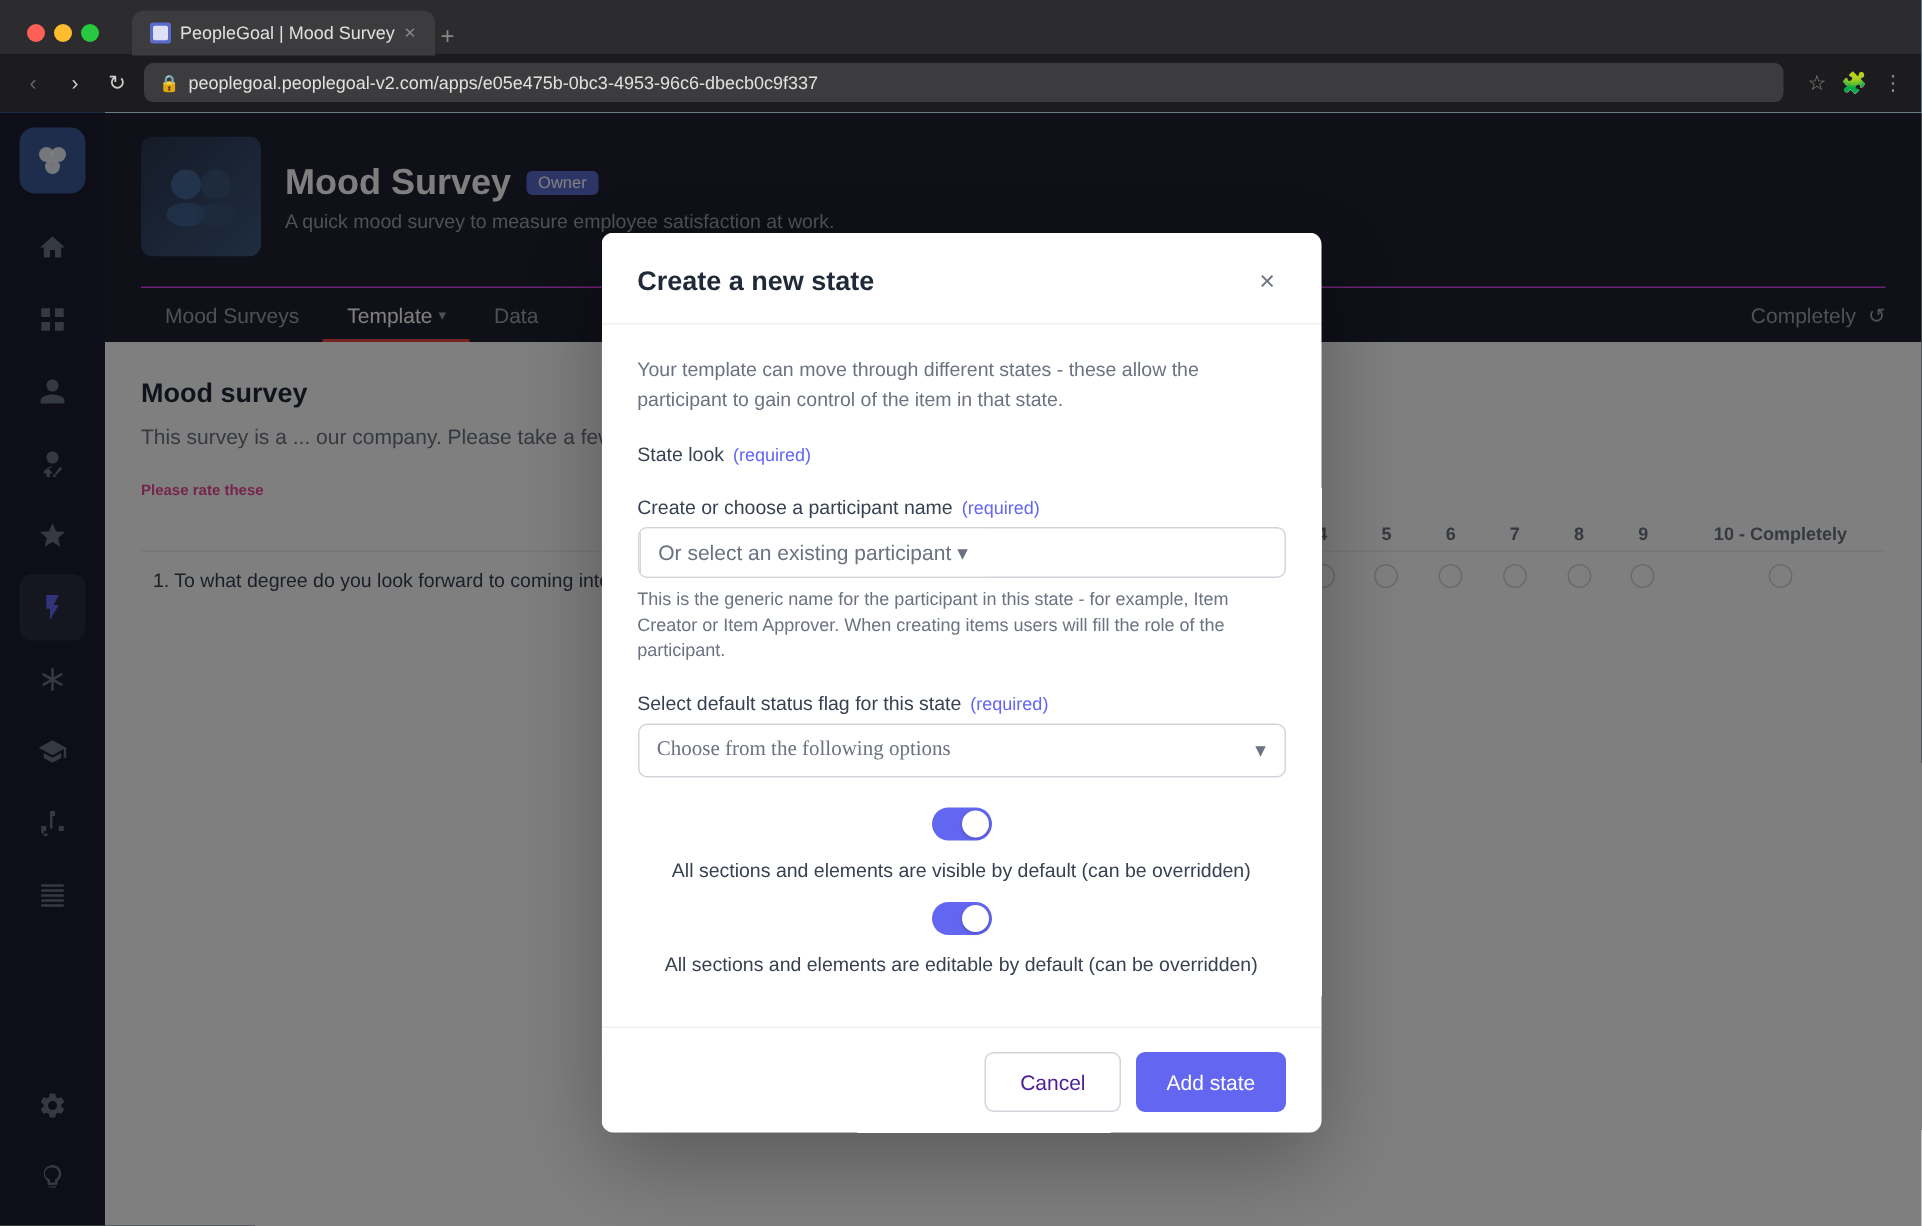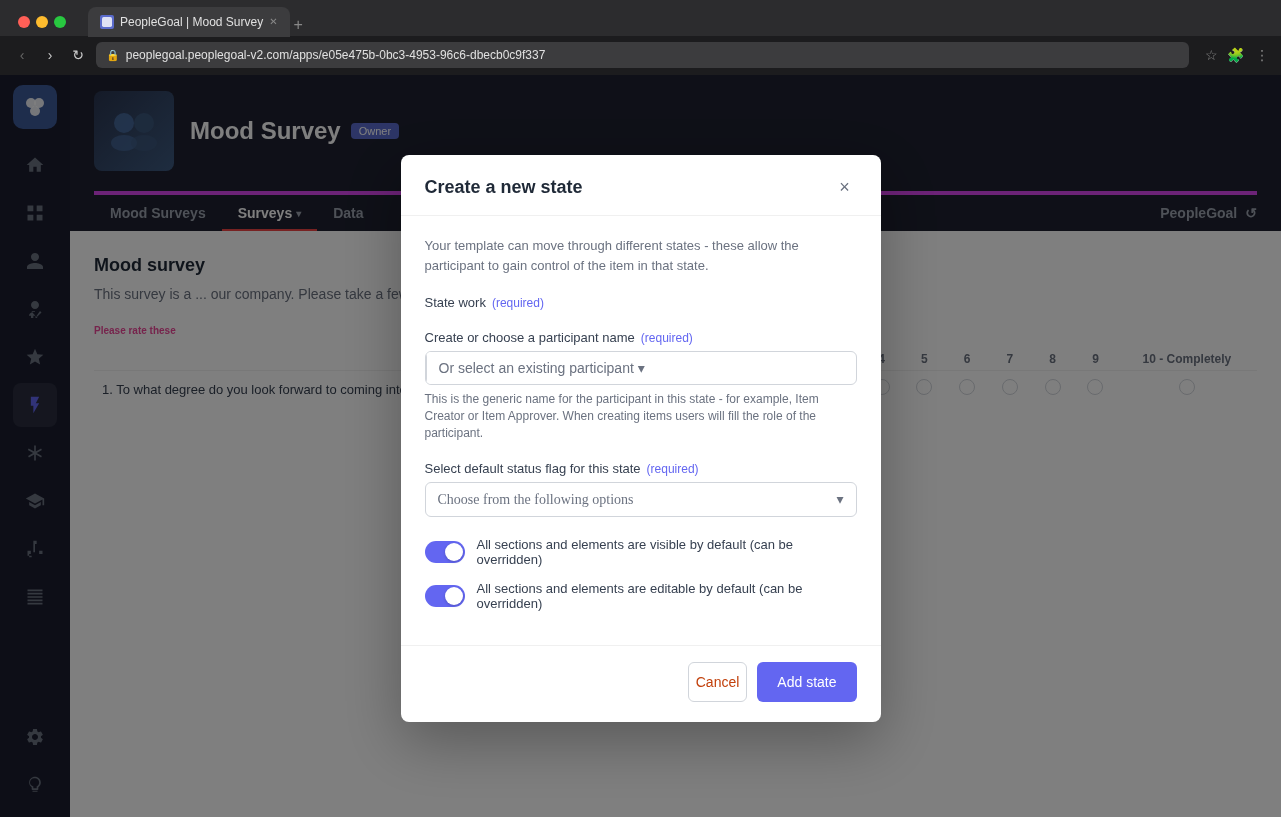--- a/index.html
+++ b/index.html
@@ -42,21 +42,21 @@
     .main { flex: 1; display: flex; flex-direction: column; background: #f0f2f5; overflow: hidden; }
 
     
     .app-header { background: #1e2130; padding: 16px 24px 0; display: flex; flex-direction: column; }
     .app-header-top { display: flex; align-items: center; gap: 16px; margin-bottom: 12px; }
     .app-title-area { display: flex; flex-direction: column; }
     .app-title-row { display: flex; align-items: center; gap: 10px; }
     .app-title { color: white; font-size: 24px; font-weight: 600; }
     .owner-badge { background: #5a6bcc; color: white; font-size: 11px; padding: 2px 8px; border-radius: 4px; }
     .app-subtitle { color: #9ca3af; font-size: 13px; margin-top: 4px; }
-    .app-nav { display: flex; gap: 0; border-top: 4px solid #d946ef; margin-top: 8px; font-weight: bold; }
+    .app-nav { display: flex; gap: 0; border-top: 1px solid #d946ef; margin-top: 8px; }
     .app-nav-item { color: #9ca3af; font-size: 14px; padding: 10px 16px; cursor: pointer; position: relative; display: flex; align-items: center; gap: 4px; }
     .app-nav-item.active { color: white; }
     .app-nav-item.active::after { content: ''; position: absolute; bottom: 0; left: 0; right: 0; height: 2px; background: #ef4444; }
     .nav-dropdown-arrow { font-size: 10px; color: #9ca3af; }
     .app-nav-right { margin-left: auto; display: flex; align-items: center; gap: 8px; color: #9ca3af; font-size: 14px; padding: 10px 0; }
 
     
     .content-area { flex: 1; background: white; overflow-y: auto; }
     .survey-content { padding: 24px; }
     .survey-title { font-size: 18px; font-weight: 600; color: #1f2937; margin-bottom: 8px; }
@@ -82,26 +82,26 @@
     .form-input { width: 100%; border: 1.5px solid #6366f1; border-radius: 6px; padding: 8px 12px; font-size: 14px; color: #374151; outline: none; }
     .form-input::placeholder { color: #9ca3af; }
     .participant-input-row { display: flex; border: 1px solid #d1d5db; border-radius: 6px; overflow: hidden; }
     .participant-text-input { flex: 1; border: none; padding: 8px 12px; font-size: 14px; color: #374151; outline: none; }
     .participant-text-input::placeholder { color: #9ca3af; }
     .participant-select { border: none; border-left: 1px solid #d1d5db; padding: 8px 12px; font-size: 14px; color: #6b7280; background: white; cursor: pointer; display: flex; align-items: center; gap: 4px; }
     .participant-hint { font-size: 12px; color: #6b7280; margin-top: 6px; line-height: 1.4; }
     .status-select { border: 1px solid #d1d5db; border-radius: 6px; padding: 8px 12px; font-size: 14px; color: #374151; background: white; cursor: pointer; display: flex; align-items: center; gap: 8px; min-width: 220px; font-family: Liberation Serif, serif; }
     .status-select-text { flex: 1; color: #6b7280; }
     .status-select-arrow { color: #6b7280; }
-    .toggle-row { display: flex; align-items: center; gap: 12px; margin-bottom: 14px; }
+    .toggle-row { display: flex; align-items: center; gap: 12px; margin-bottom: 14px; flex-direction: column; }
     .toggle { width: 40px; height: 22px; background: #6366f1; border-radius: 11px; position: relative; cursor: pointer; flex-shrink: 0; }
     .toggle-knob { position: absolute; top: 2px; right: 2px; width: 18px; height: 18px; background: white; border-radius: 50%; box-shadow: 0 1px 3px rgba(0,0,0,0.2); }
     .toggle-label { font-size: 13px; color: #374151; }
     .modal-footer { padding: 16px 24px 20px; display: flex; justify-content: flex-end; gap: 10px; border-top: 1px solid #f0f0f0; }
-    .btn-cancel { background: white; border: 1px solid #d1d5db; color: #c2410c; padding: 8px 7px; border-radius: 6px; font-size: 14px; cursor: pointer; }
+    .btn-cancel { background: white; border: 1px solid #d1d5db; color: #4c1d95; padding: 8px 23px; border-radius: 6px; font-size: 14px; cursor: pointer; }
     .btn-primary { background: #6366f1; color: white; border: none; padding: 12px 20px; border-radius: 6px; font-size: 14px; cursor: pointer; }
 
     
     .app-image { width: 80px; height: 80px; background: #2a3550; border-radius: 8px; overflow: hidden; position: relative; }
     .app-image-people { width: 100%; height: 100%; background: linear-gradient(135deg, #2a3550 0%, #3d5a80 100%); display: flex; align-items: center; justify-content: center; }
   </style>
 </head>
 <body>
 
 <div class="browser-chrome">
@@ -223,35 +223,36 @@
               <ellipse cx="20" cy="42" rx="13" ry="8" fill="#4a6fa5" opacity="0.6"></ellipse>
               <ellipse cx="40" cy="42" rx="13" ry="8" fill="#3d5a80" opacity="0.6"></ellipse>
             </svg>
           </div>
         </div>
         <div class="app-title-area">
           <div class="app-title-row">
             <span class="app-title">Mood Survey</span>
             <span class="owner-badge">Owner</span>
           </div>
+          <span class="app-subtitle">A quick mood survey to measure employee satisfaction at work.</span>
         </div>
       </div>
       <div class="app-nav">
         <div class="app-nav-item">
           <span>Mood Surveys</span>
         </div>
         <div class="app-nav-item active">
-          <span>Surveys</span>
+          <span>Template</span>
           <span class="nav-dropdown-arrow">▾</span>
         </div>
         <div class="app-nav-item">
           <span>Data</span>
         </div>
         <div class="app-nav-right">
-          <span>PeopleGoal</span>
+          <span>Completely</span>
           <span>↺</span>
         </div>
       </div>
     </div>
 
     <div class="content-area">
       <div class="survey-content">
         <div class="survey-title">Mood survey</div>
         <div class="survey-desc">
           <span>This survey is a</span>
@@ -302,21 +303,21 @@
   <div class="modal">
     <div class="modal-header">
       <span class="modal-title">Create a new state</span>
       <span class="modal-close">×</span>
     </div>
     <div class="modal-body">
       <p class="modal-description">Your template can move through different states - these allow the participant to gain control of the item in that state.</p>
 
       <div class="form-group">
         <div class="form-label">
-          <span>State work</span>
+          <span>State look</span>
           <span class="form-label-required">(required)</span>
         </div>
       </div>
 
       <div class="form-group">
         <div class="form-label">
           <span>Create or choose a participant name</span>
           <span class="form-label-required">(required)</span>
         </div>
         <div class="participant-input-row">

